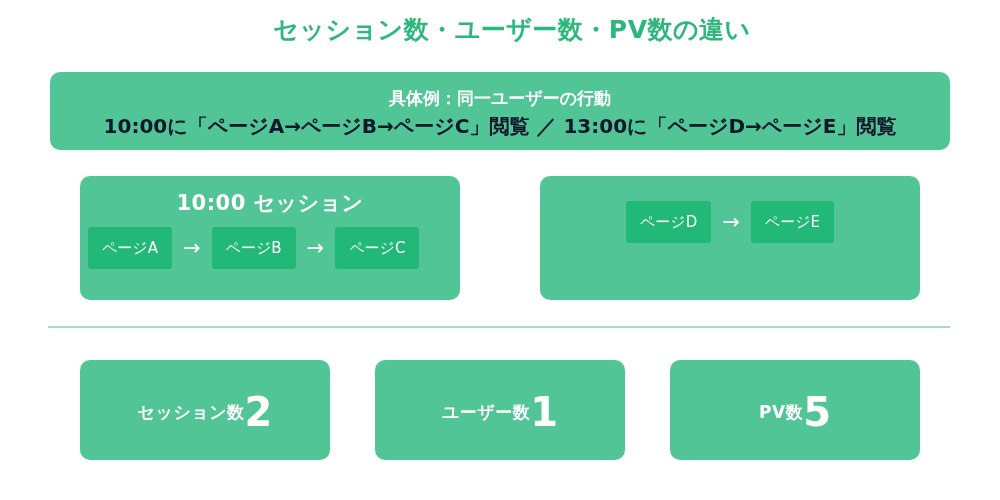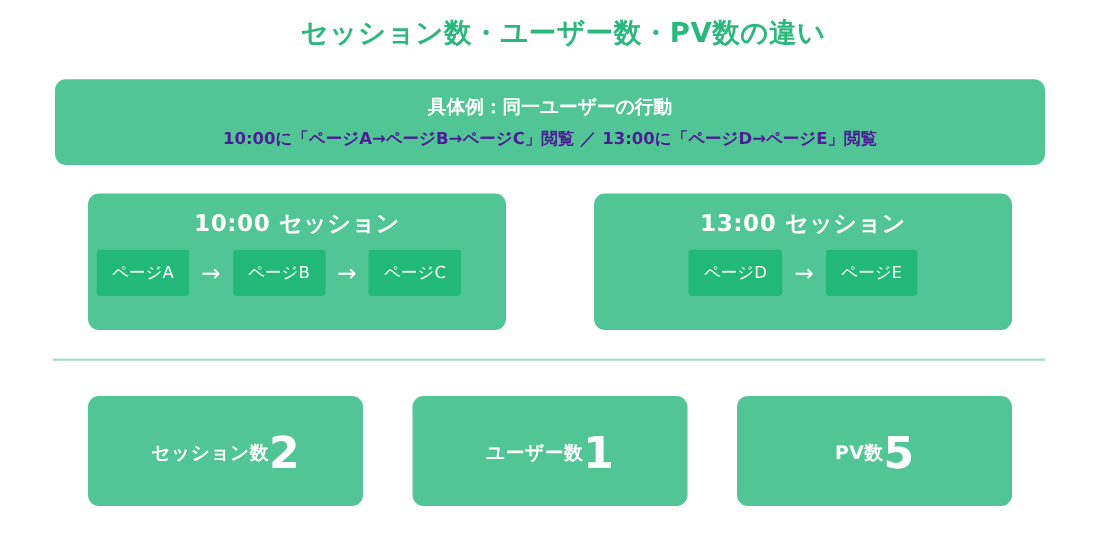--- a/index.html
+++ b/index.html
@@ -54,23 +54,23 @@
     gap: 7px;
   }
   .banner-line1 {
     font-size: 17px;
     font-weight: bold;
     color: #ffffff;
     line-height: 22px;
     white-space: nowrap;
   }
   .banner-line2 {
-    font-size: 15px;
-    font-weight: bold;
-    color: #4c1d95;
+    font-size: 20px;
+    font-weight: bold;
+    color: #0f172a;
     line-height: 20px;
     white-space: nowrap;
   }
 
   
   .session-row {
     position: absolute;
     left: 80px;
     top: 176px;
     width: 840px;
@@ -195,21 +195,20 @@
       <div class="session-flow align-left">
         <span class="page-chip">ページA</span>
         <span class="flow-arrow">→</span>
         <span class="page-chip">ページB</span>
         <span class="flow-arrow">→</span>
         <span class="page-chip">ページC</span>
       </div>
     </div>
 
     <div class="session-box">
-      <div class="session-title">13:00 セッション</div>
       <div class="session-flow">
         <span class="page-chip">ページD</span>
         <span class="flow-arrow">→</span>
         <span class="page-chip">ページE</span>
       </div>
     </div>
 
   </div>
 
   <div class="divider"></div>

